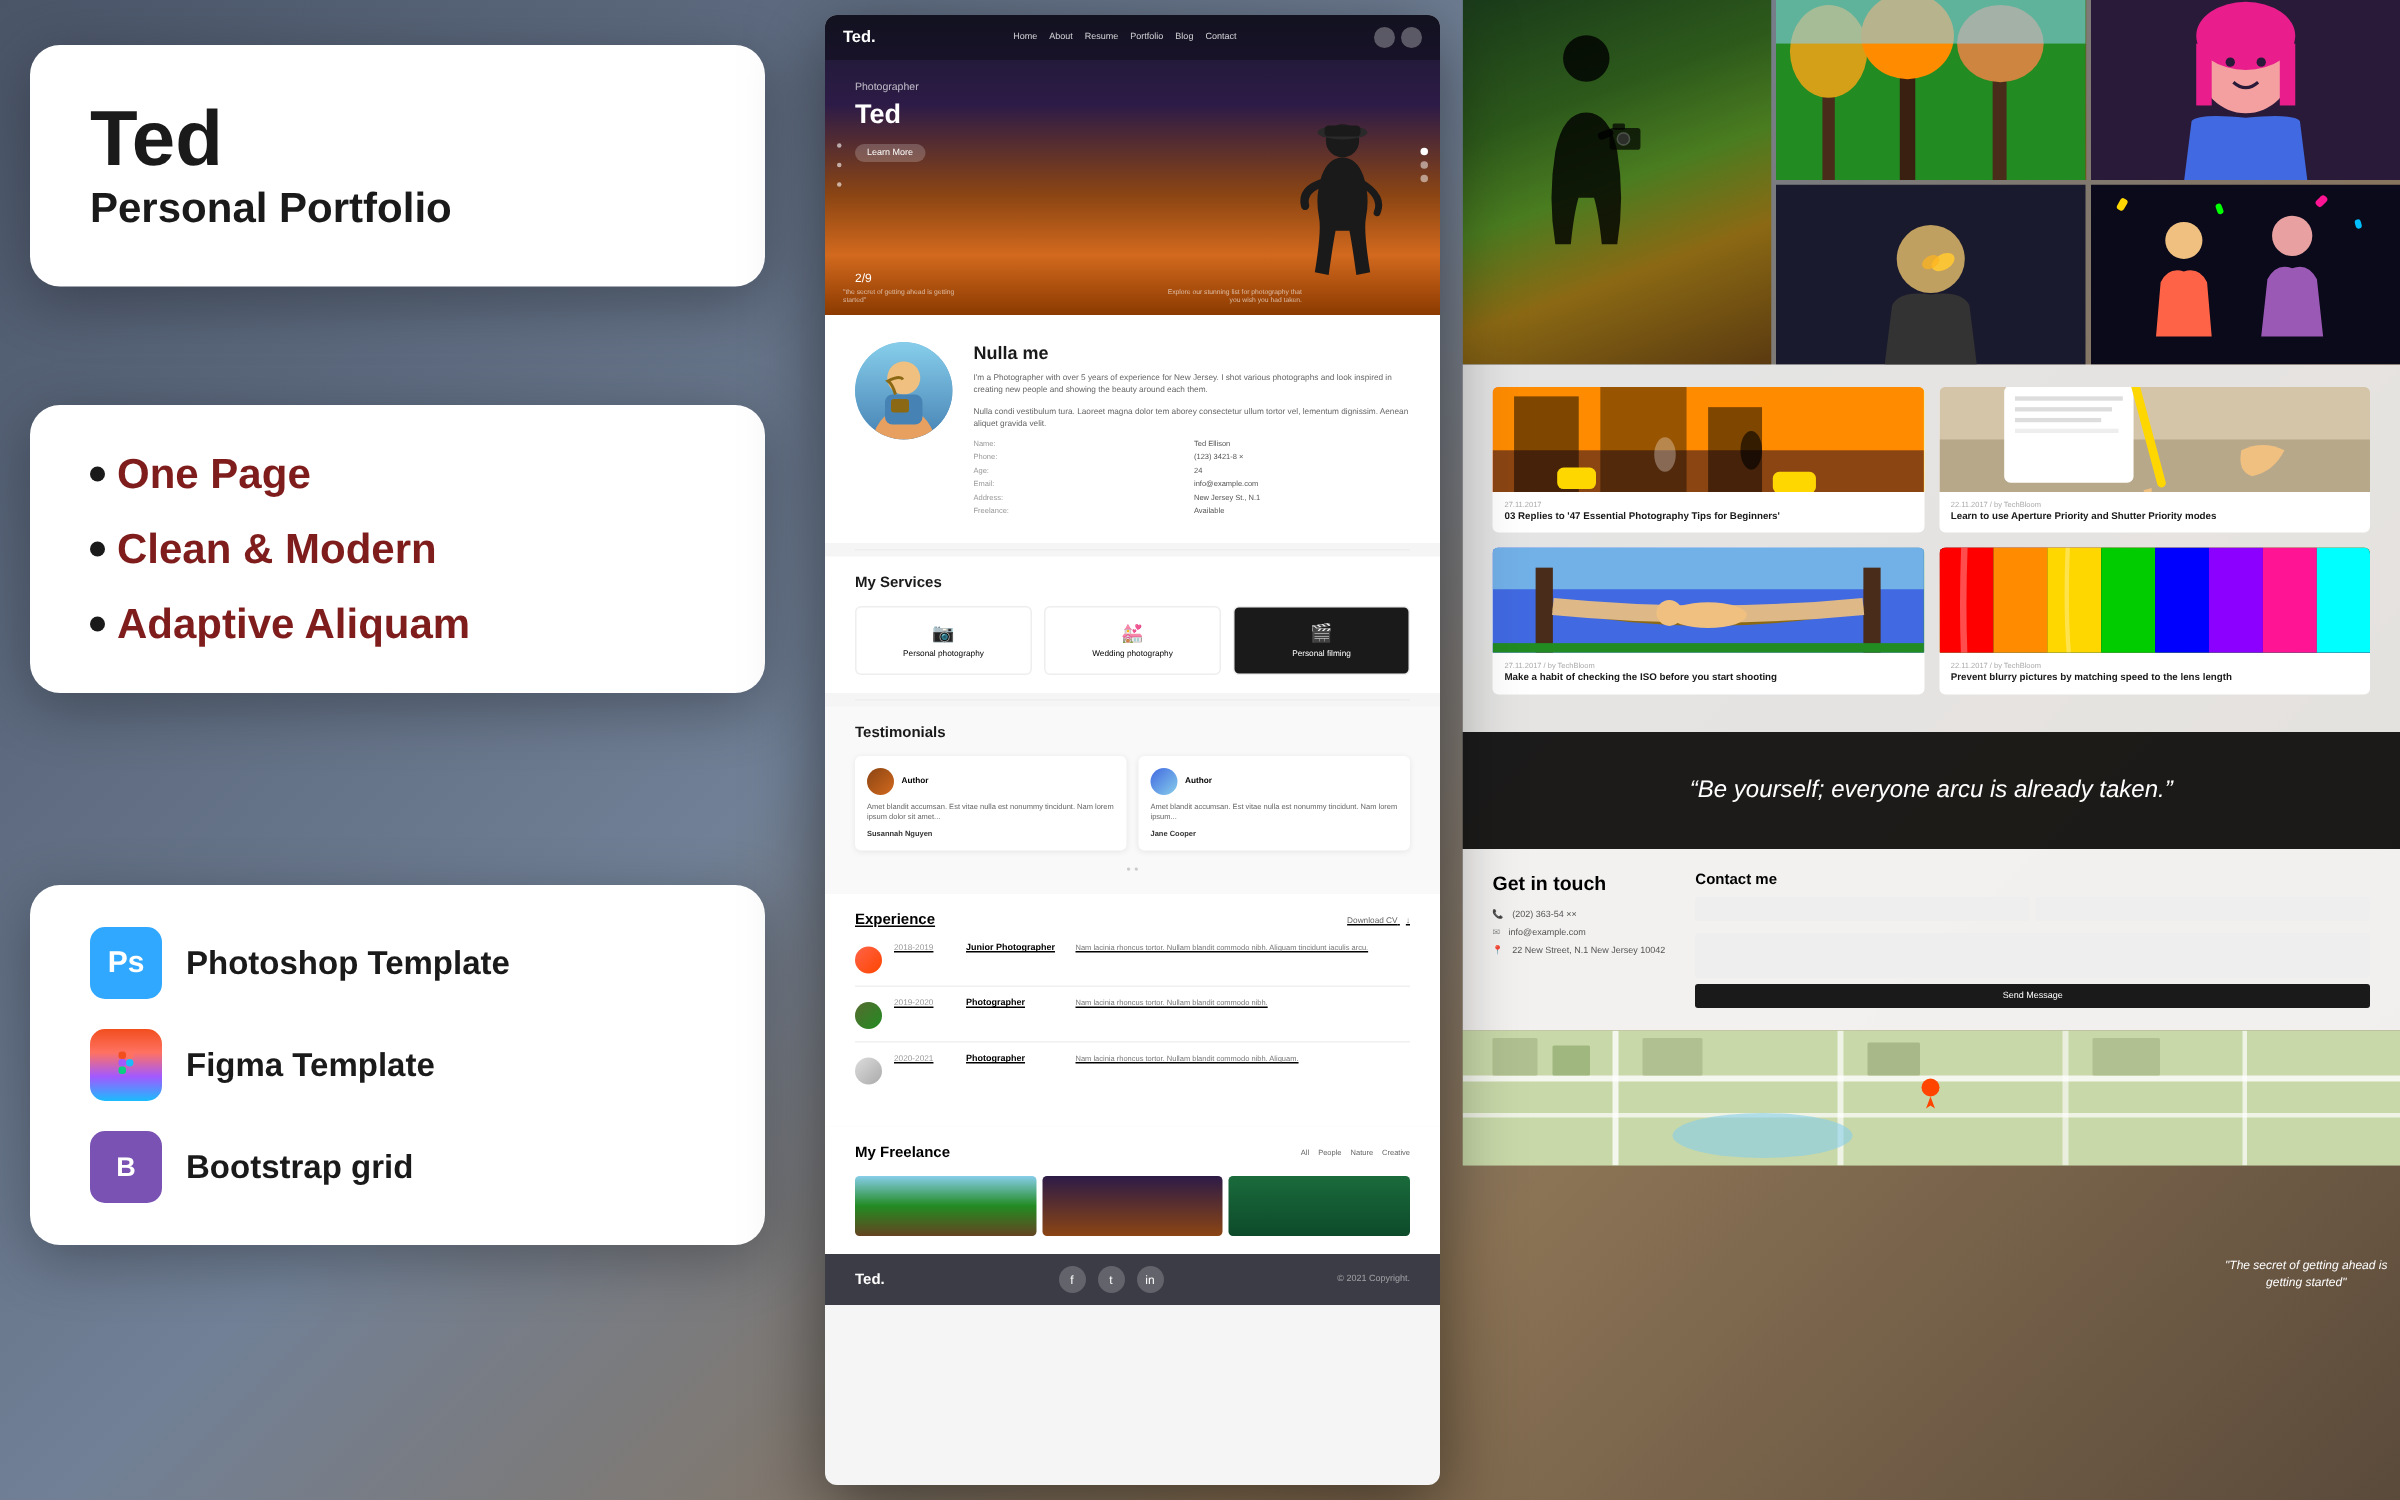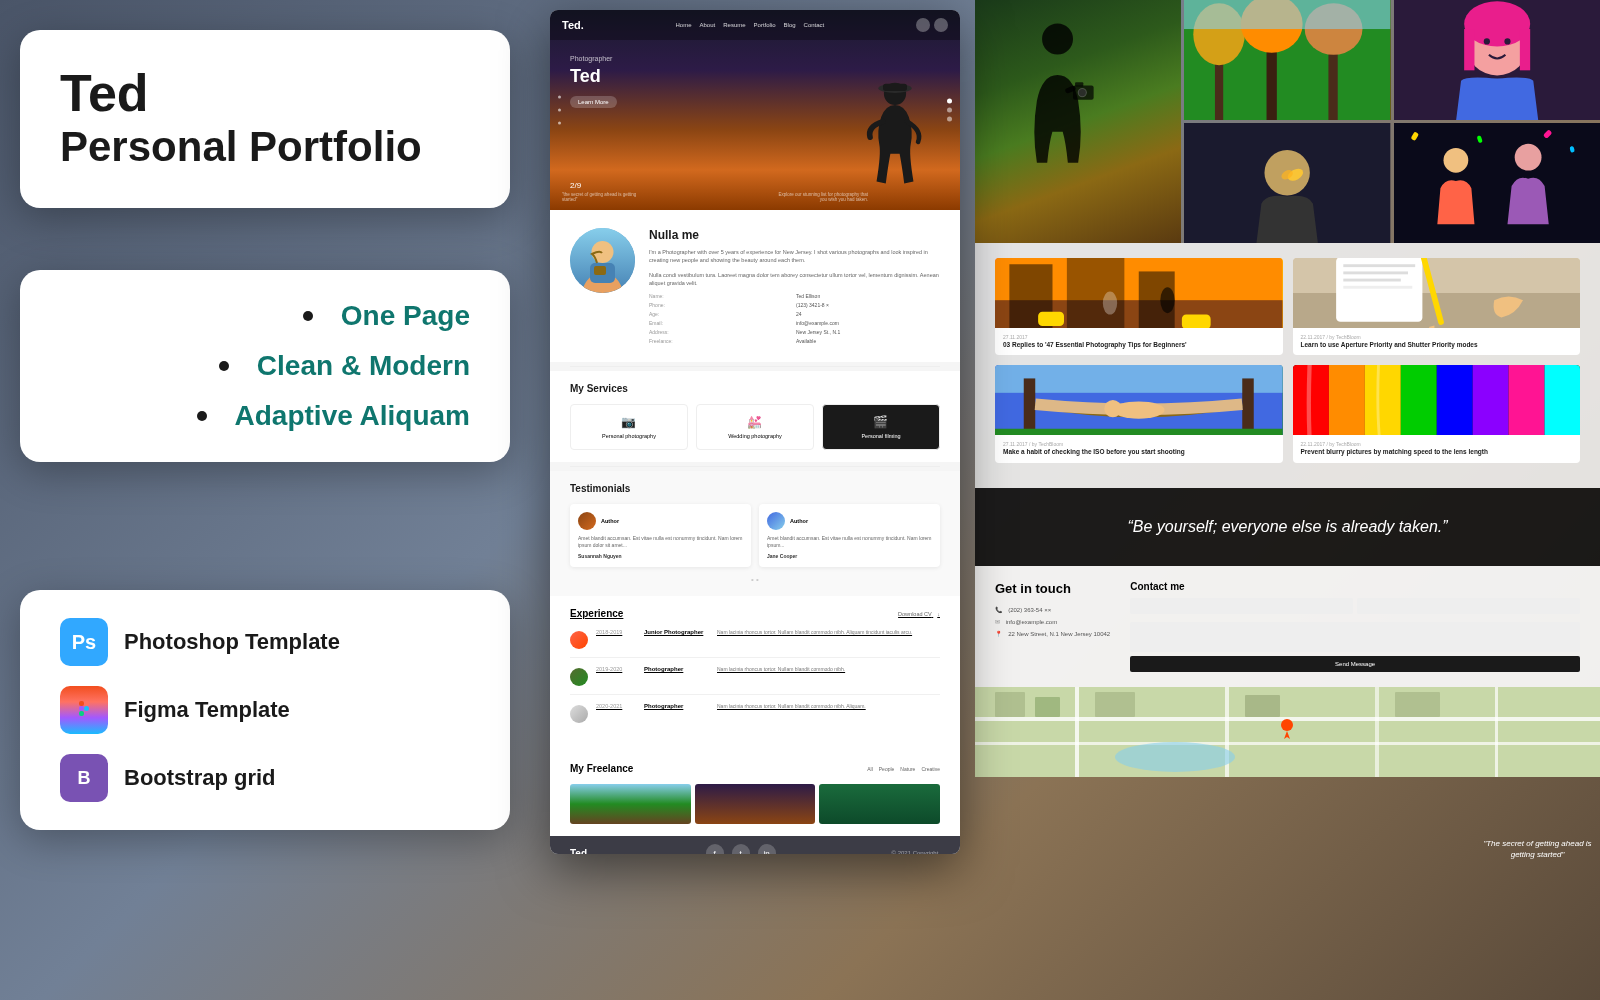--- a/index.html
+++ b/index.html
@@ -35,21 +35,21 @@
     }
 
     .left-panel .title-ted {
       font-size: 52px;
       font-weight: 900;
       color: #1a1a1a;
       line-height: 1.1;
     }
 
     .left-panel .title-portfolio {
-      font-size: 42px;
+      font-size: 28px;
       font-weight: 700;
       color: #1a1a1a;
       line-height: 1.2;
     }
 
     
     .features-card {
       position: absolute;
       left: 20px;
       top: 270px;
@@ -57,26 +57,25 @@
       background: white;
       border-radius: 20px;
       padding: 30px 40px;
       z-index: 10;
       box-shadow: 0 10px 40px rgba(0,0,0,0.3);
     }
 
     .features-card .feature-item {
       font-size: 28px;
       font-weight: 700;
-      color: #0f766e;
+      color: #7f1d1d;
       margin-bottom: 18px;
       display: flex;
       align-items: center;
-      gap: 28px;
-      justify-content: flex-end;
+      gap: 8px;
     }
 
     .features-card .feature-item:last-child {
       margin-bottom: 0;
     }
 
     .bullet {
       width: 10px;
       height: 10px;
       background: #1a1a1a;
@@ -140,21 +139,21 @@
       z-index: 5;
       letter-spacing: -5px;
     }
 
     
     .center-panel {
       position: absolute;
       left: 550px;
       top: 10px;
       width: 410px;
-      height: 844px;
+      height: 980px;
       background: #f5f5f5;
       border-radius: 8px;
       overflow: hidden;
       z-index: 10;
       box-shadow: 0 15px 50px rgba(0,0,0,0.5);
     }
 
     
     .site-hero {
       width: 100%;
@@ -1175,21 +1174,21 @@
         </div>
         <div class="news-meta">
           <div style="color:#aaa; font-size:5px;">22.11.2017 / by TechBloom</div>
           <div class="news-title">Prevent blurry pictures by matching speed to the lens length</div>
         </div>
       </div>
     </div>
   </div>
 
   <div class="quote-section">
-    <div class="quote-text">“Be yourself; everyone else is already taken.”</div>
+    <div class="quote-text">“Be yourself; everyone arcu is already taken.”</div>
   </div>
 
   <div class="contact-section">
     <div class="contact-left">
       <h3>Get in touch</h3>
       <div class="contact-details">
         <div>
           <span style="color:#888; margin-right:4px;">📞</span>
           <span>(202) 363-54 ×× </span>
         </div>

